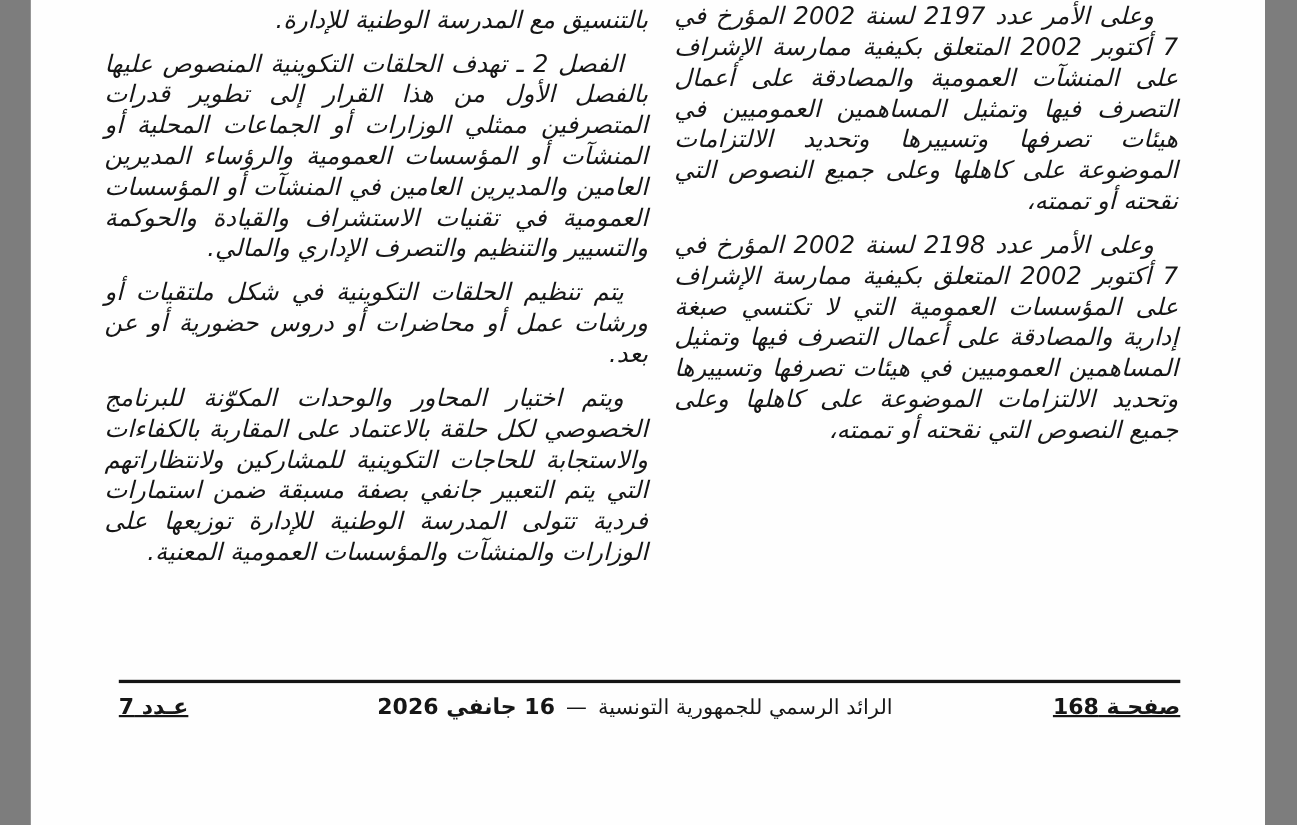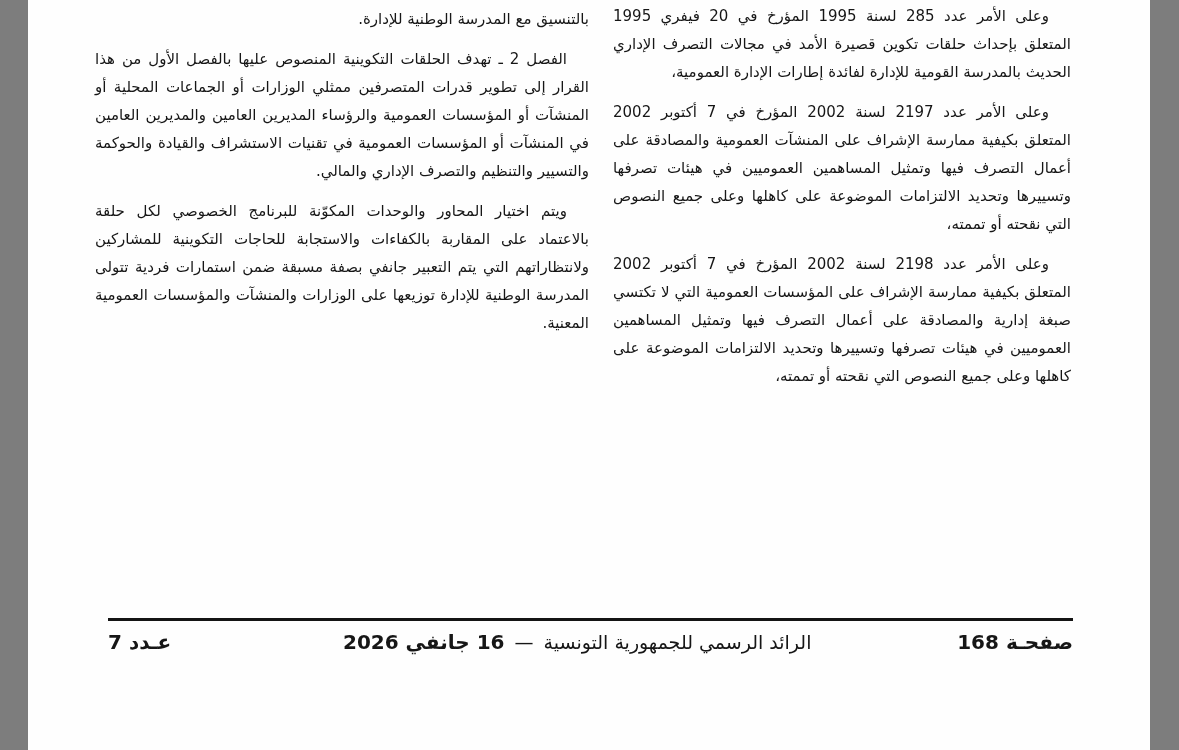--- a/index.html
+++ b/index.html
@@ -23,23 +23,24 @@
     bottom: 0;
     background: #7d7d7d;
   }
   .scan-margin.left  { left: 0;  width: 28px; }
   .scan-margin.right { right: 0; width: 29px; }
 
   .text-column {
     position: absolute;
     direction: rtl;
     text-align: justify;
-    font-size: 15px;
+    font-size: 22px;
     line-height: 28px;
     letter-spacing: 0;
+    font-style: italic;
   }
   #column-right { left: 613px; top: 2px;  width: 458px; }
   #column-left  { left: 95px;  top: 5px;  width: 494px; }
 
   .text-column p {
     margin: 0 0 12px 0;
     text-indent: 22px; 
   }
   .text-column p.continuation {
     text-indent: 0;
@@ -60,20 +61,21 @@
     width: 965px;
     direction: rtl;
     display: flex;
     justify-content: space-between;
     align-items: baseline;
     font-size: 20px;
   }
   .footer-page, .footer-issue {
     font-weight: bold;
     white-space: nowrap;
+    text-decoration: underline;
   }
   .footer-center {
     font-size: 19px;
     font-weight: normal;
     white-space: nowrap;
     margin-left: 26px;
   }
   .footer-center .date {
     font-weight: bold;
     font-size: 20px;
@@ -84,28 +86,28 @@
 </style>
 </head>
 <body>
 
 <div class="page">
 
   <div class="scan-margin left"></div>
   <div class="scan-margin right"></div>
 
   <div class="text-column" id="column-right">
-    <p>وعلى الأمر عدد 285 لسنة 1995 المؤرخ في 20 فيفري 1995 المتعلق بإحداث حلقات تكوين قصيرة الأمد في مجالات التصرف الإداري الحديث بالمدرسة القومية للإدارة لفائدة إطارات الإدارة العمومية،</p>
     <p>وعلى الأمر عدد 2197 لسنة 2002 المؤرخ في 7 أكتوبر 2002 المتعلق بكيفية ممارسة الإشراف على المنشآت العمومية والمصادقة على أعمال التصرف فيها وتمثيل المساهمين العموميين في هيئات تصرفها وتسييرها وتحديد الالتزامات الموضوعة على كاهلها وعلى جميع النصوص التي نقحته أو تممته،</p>
     <p>وعلى الأمر عدد 2198 لسنة 2002 المؤرخ في 7 أكتوبر 2002 المتعلق بكيفية ممارسة الإشراف على المؤسسات العمومية التي لا تكتسي صبغة إدارية والمصادقة على أعمال التصرف فيها وتمثيل المساهمين العموميين في هيئات تصرفها وتسييرها وتحديد الالتزامات الموضوعة على كاهلها وعلى جميع النصوص التي نقحته أو تممته،</p>
   </div>
 
   <div class="text-column" id="column-left">
     <p class="continuation">بالتنسيق مع المدرسة الوطنية للإدارة.</p>
     <p>الفصل 2 ـ تهدف الحلقات التكوينية المنصوص عليها بالفصل الأول من هذا القرار إلى تطوير قدرات المتصرفين ممثلي الوزارات أو الجماعات المحلية أو المنشآت أو المؤسسات العمومية والرؤساء المديرين العامين والمديرين العامين في المنشآت أو المؤسسات العمومية في تقنيات الاستشراف والقيادة والحوكمة والتسيير والتنظيم والتصرف الإداري والمالي.</p>
+    <p>يتم تنظيم الحلقات التكوينية في شكل ملتقيات أو ورشات عمل أو محاضرات أو دروس حضورية أو عن بعد.</p>
     <p>ويتم اختيار المحاور والوحدات المكوّنة للبرنامج الخصوصي لكل حلقة بالاعتماد على المقاربة بالكفاءات والاستجابة للحاجات التكوينية للمشاركين ولانتظاراتهم التي يتم التعبير جانفي بصفة مسبقة ضمن استمارات فردية تتولى المدرسة الوطنية للإدارة توزيعها على الوزارات والمنشآت والمؤسسات العمومية المعنية.</p>
   </div>
 
   <div class="footer-rule"></div>
   <div class="footer-row">
     <span class="footer-page">صفحـة 168</span>
     <span class="footer-center">
       <span>الرائد الرسمي للجمهورية التونسية</span>
       <span class="sep">—</span>
       <span class="date">16 جانفي 2026</span>

